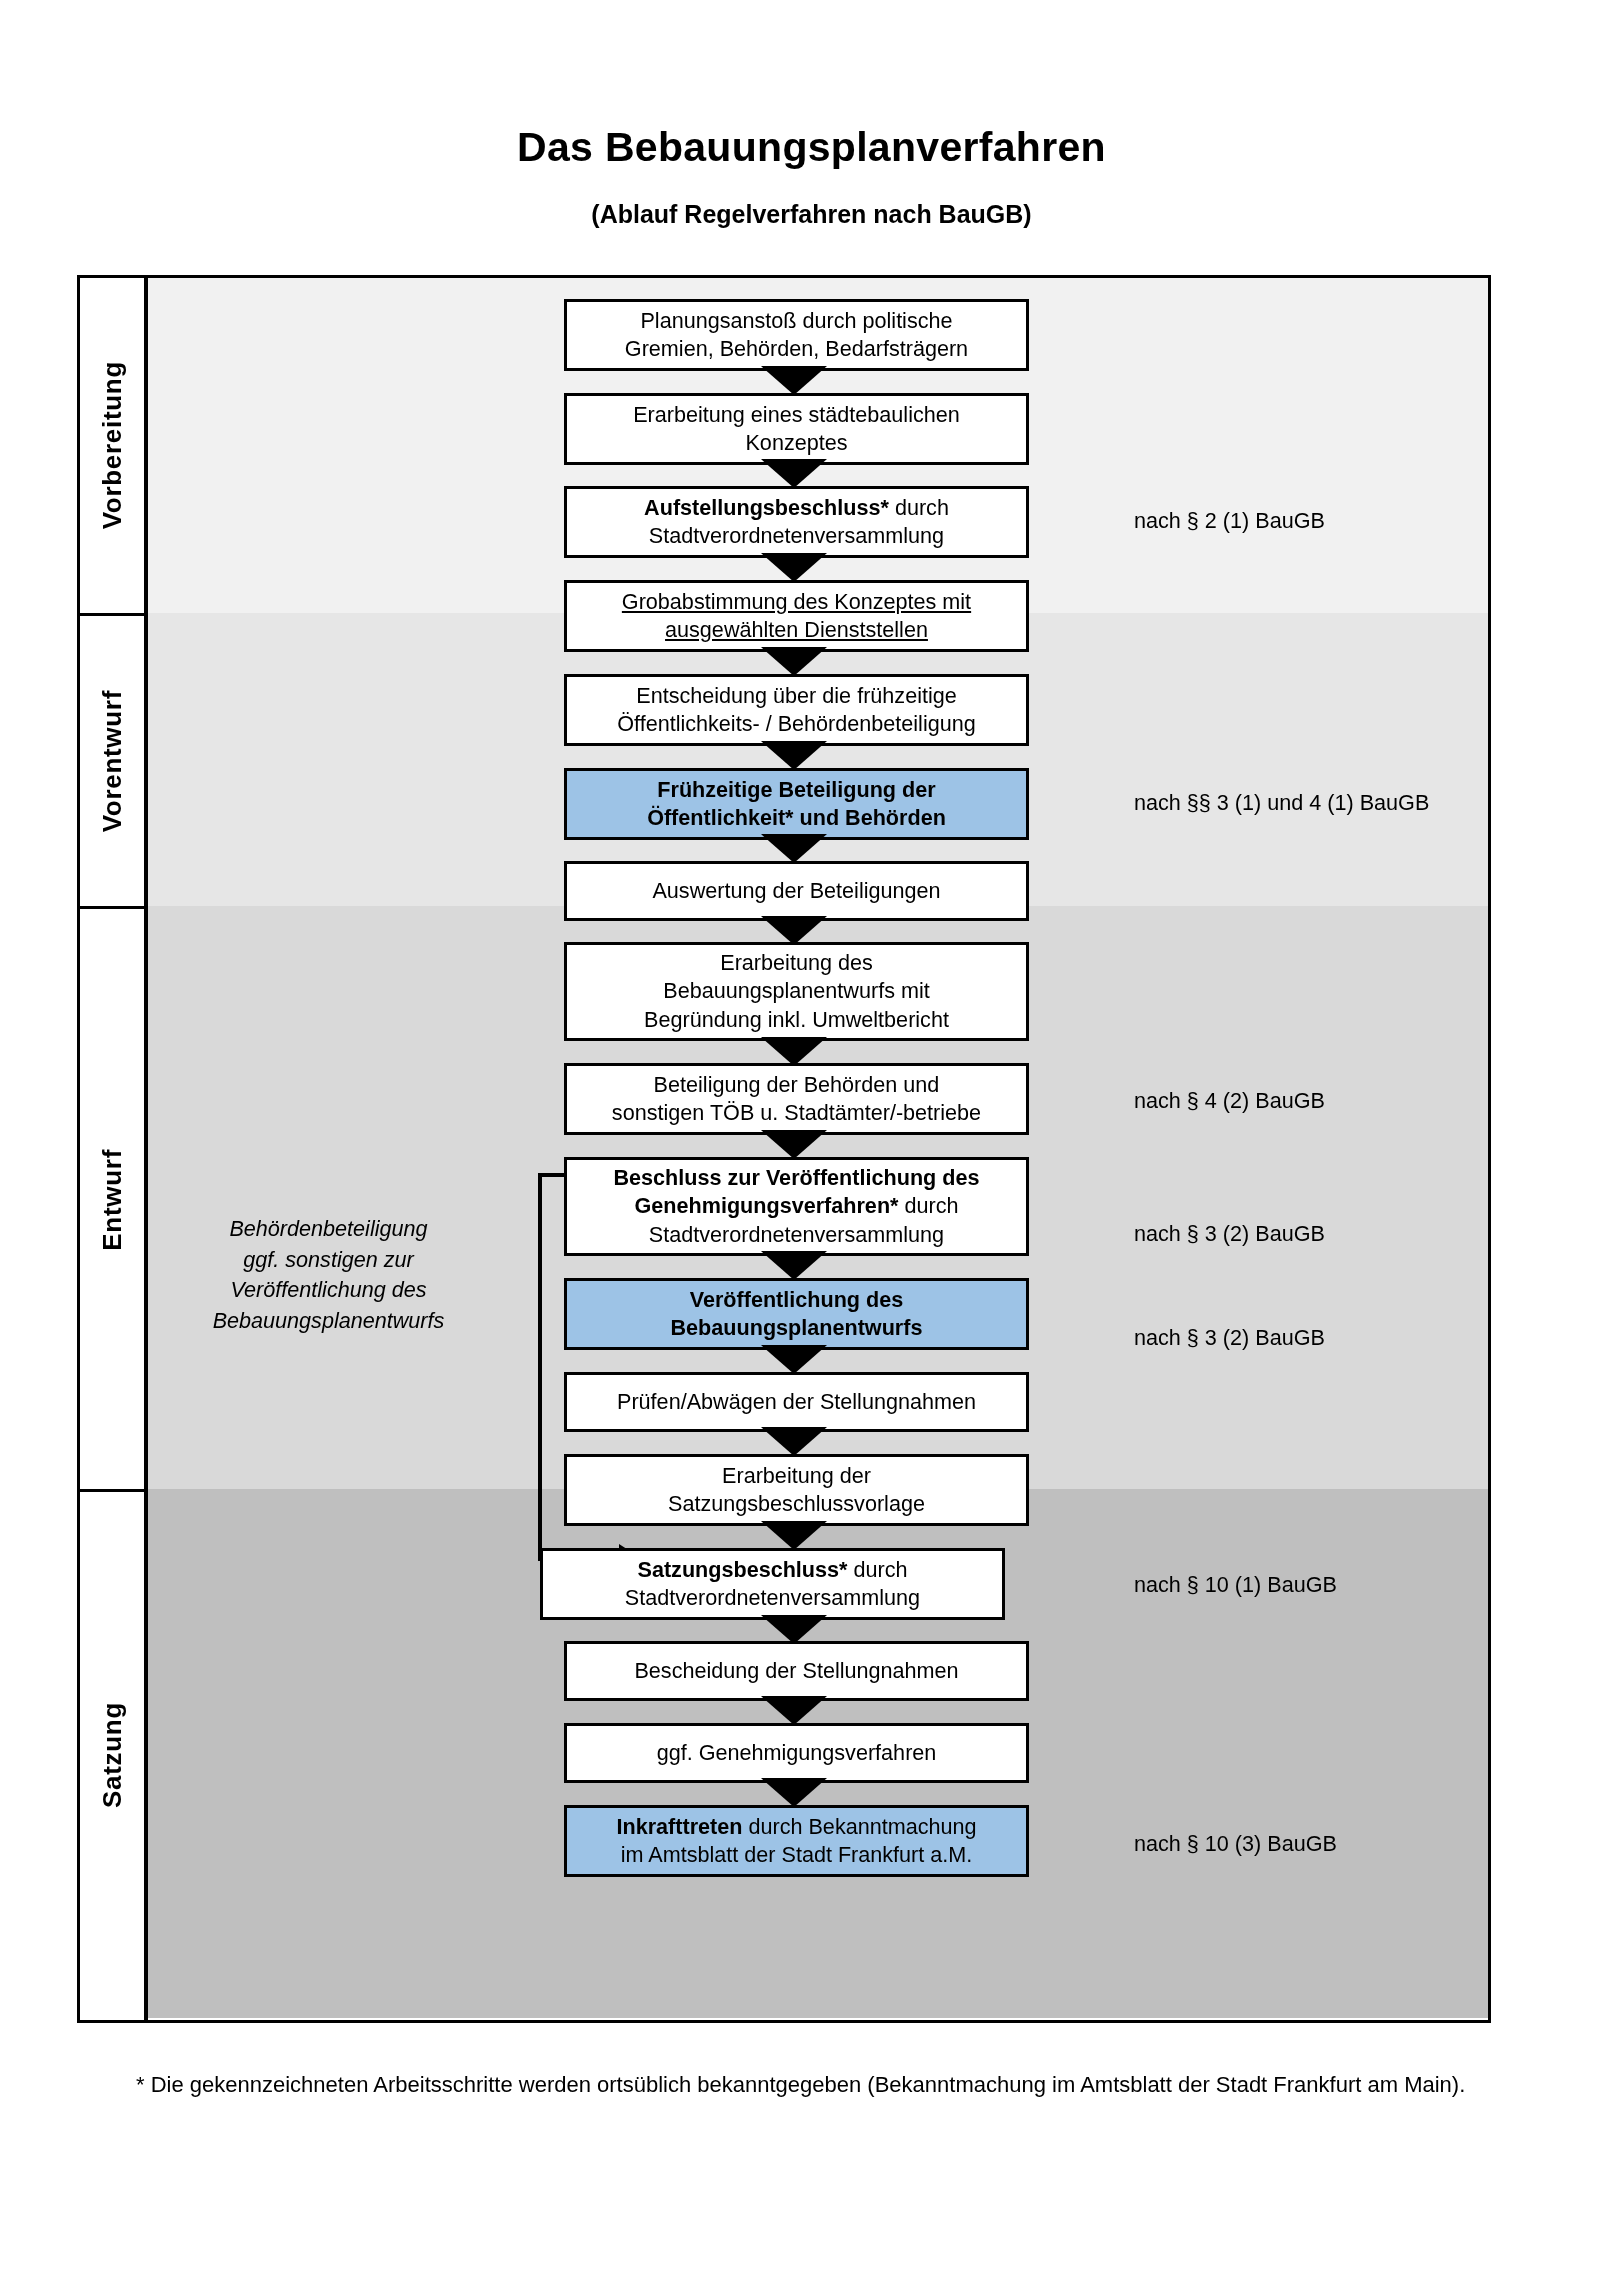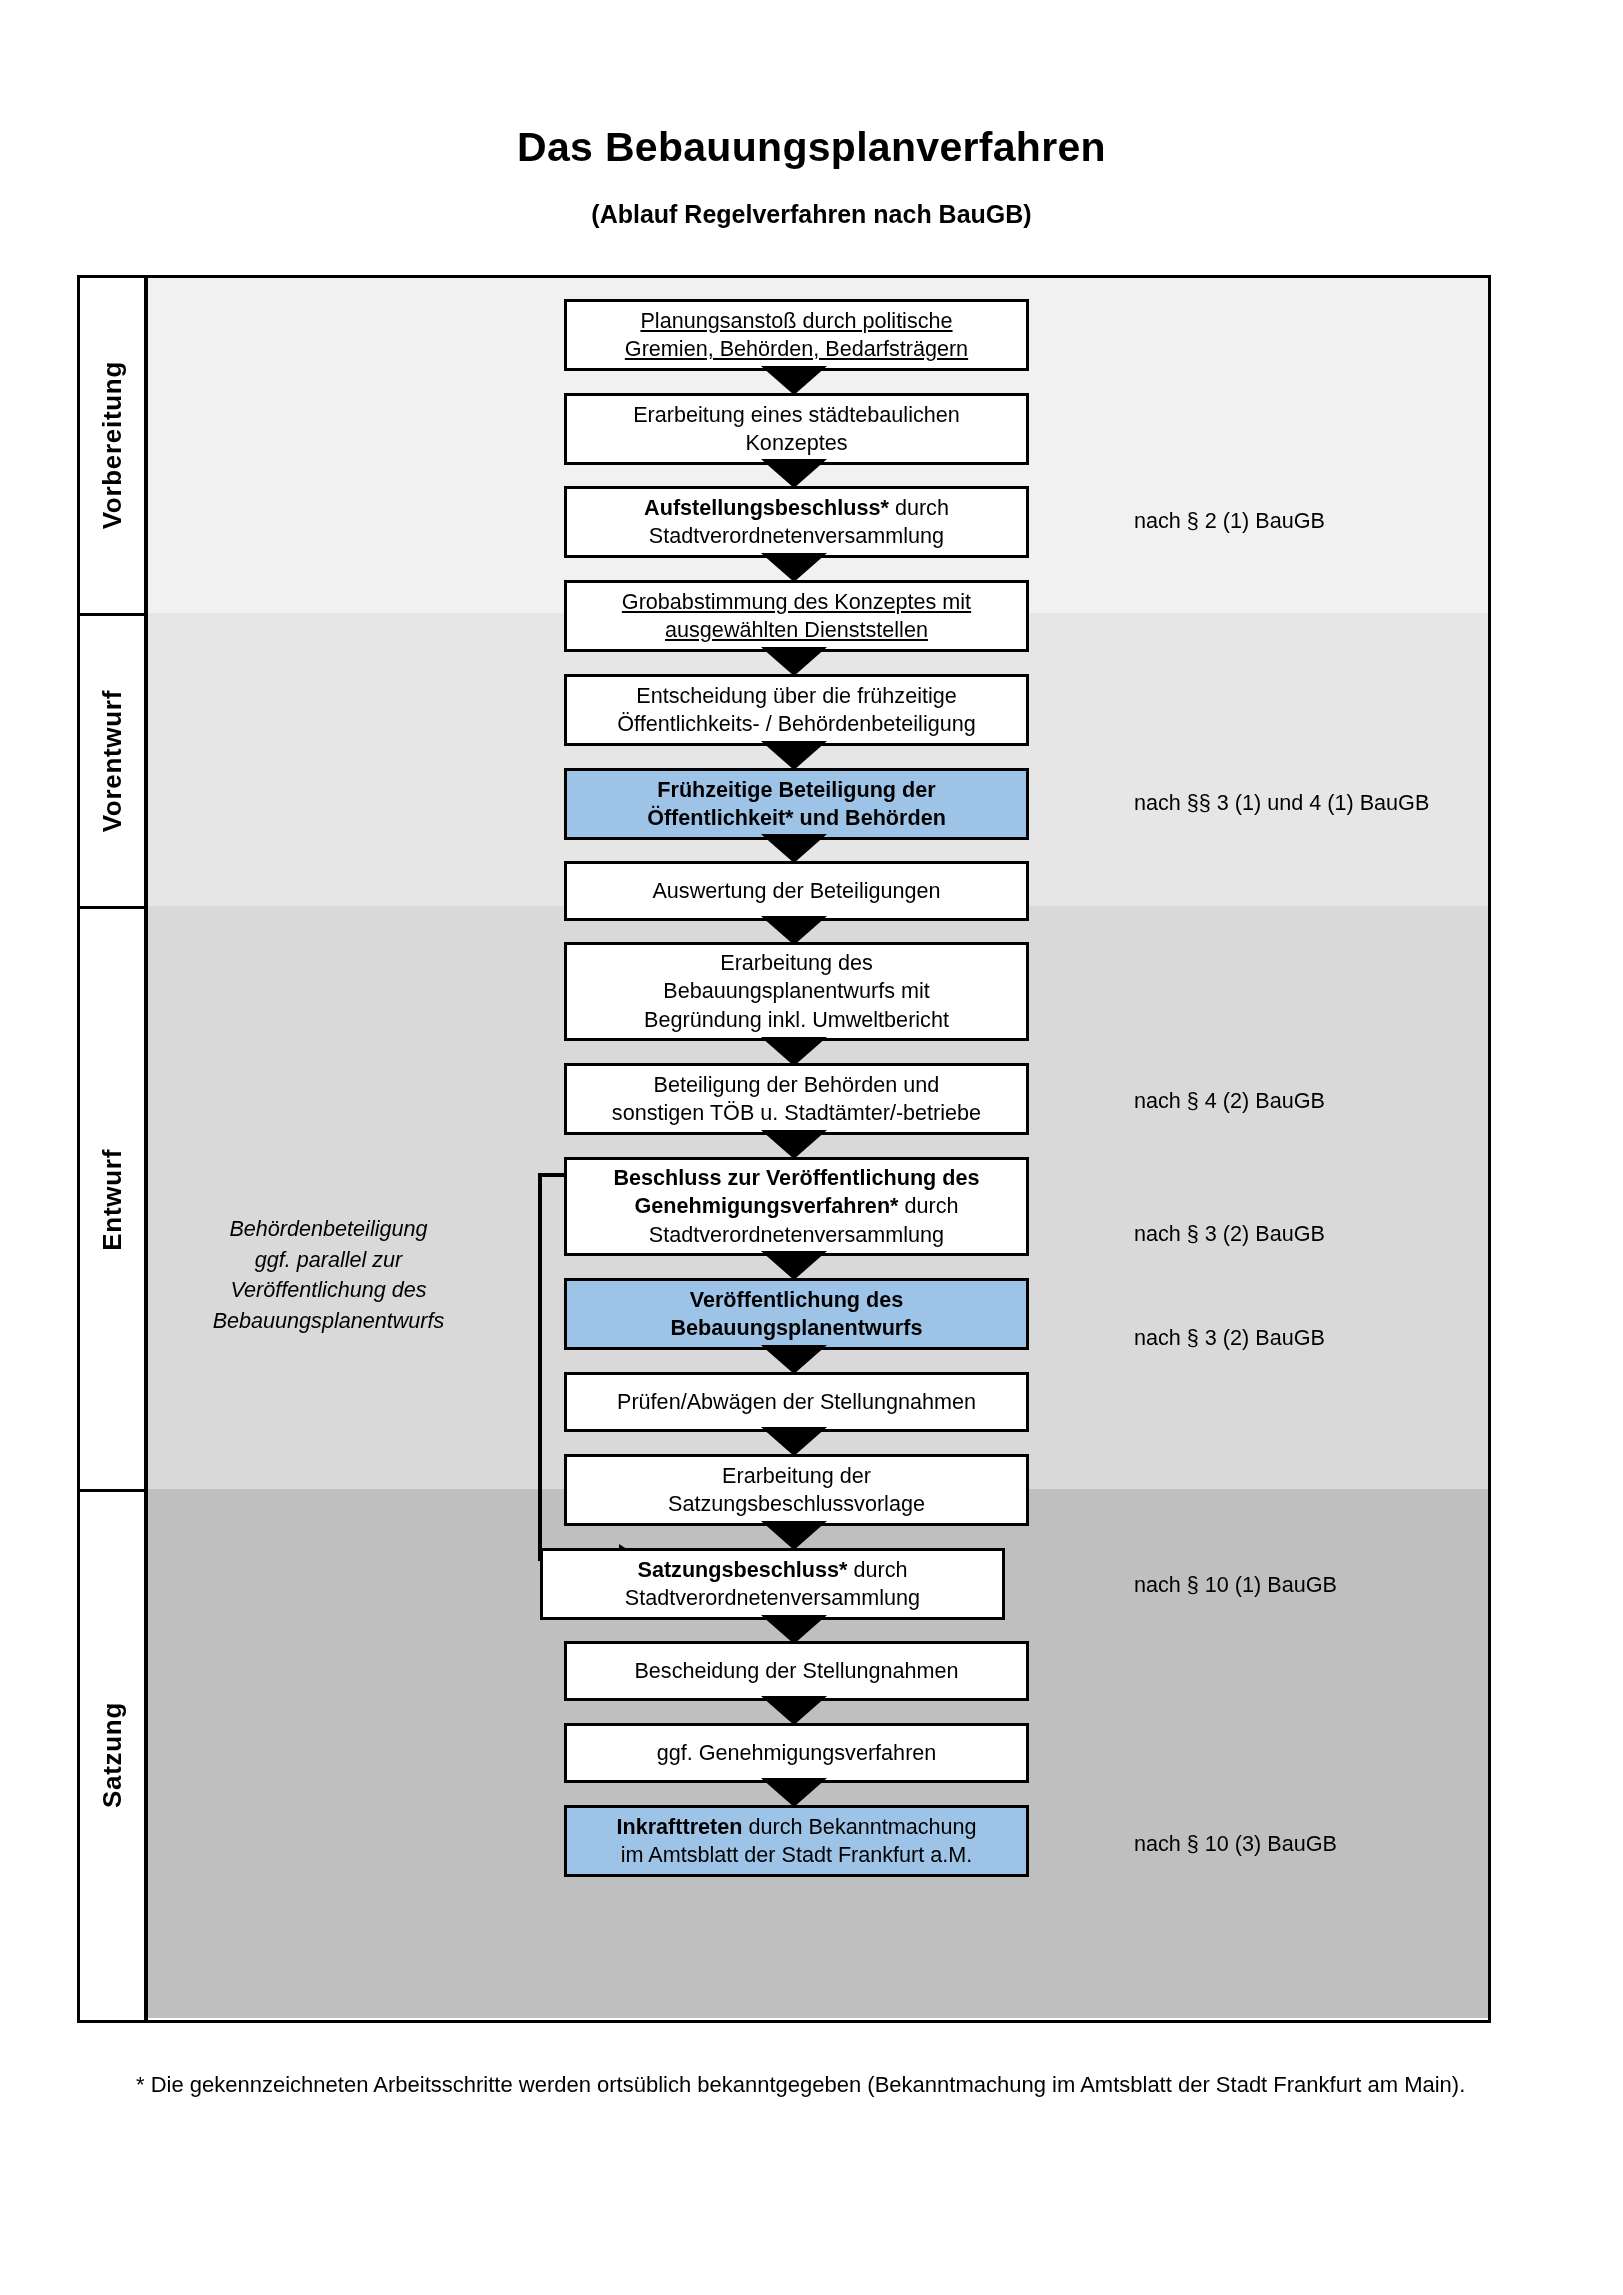--- a/index.html
+++ b/index.html
@@ -142,33 +142,33 @@
   </div>
   <div class="phase-label" style="top:632px;height:579px;">
     <span>Entwurf</span>
   </div>
   <div class="phase-label" style="top:1214px;height:526px;">
     <span>Satzung</span>
   </div>
 
   <div class="sidenote" style="left:111px;top:936px;font-style:italic;">
     <div>Behördenbeteiligung</div>
-    <div>ggf. parallel zur</div>
+    <div>ggf. sonstigen zur</div>
     <div>Veröffentlichung des</div>
     <div>Bebauungsplanentwurfs</div>
   </div>
 
   <div class="bracket" style="left:458px;top:895px;width:111px;height:399px;">
     <div class="seg" style="left:0;top:0;width:92px;height:3.9px;"></div>
     <div class="seg" style="left:0;top:0;width:3.9px;height:387px;"></div>
     <div class="seg" style="left:0;top:384px;width:85px;height:3.9px;"></div>
     <div class="head" style="left:81px;top:371px;"></div>
   </div>
 
-  <div class="fbox" style="left:484px;top:21px;height:72px;text-decoration:underline;">
+  <div class="fbox" style="left:484px;top:21px;height:72px;">
     <div>
       <span>Planungsanstoß durch politische</span><br>
       <span>Gremien, Behörden, Bedarfsträgern</span>
     </div>
   </div>
   <div class="arrow" style="left:681px;top:88px;"></div>
 
   <div class="fbox" style="left:484px;top:115px;height:72px;">
     <div>
       <span>Erarbeitung eines städtebaulichen</span><br>

